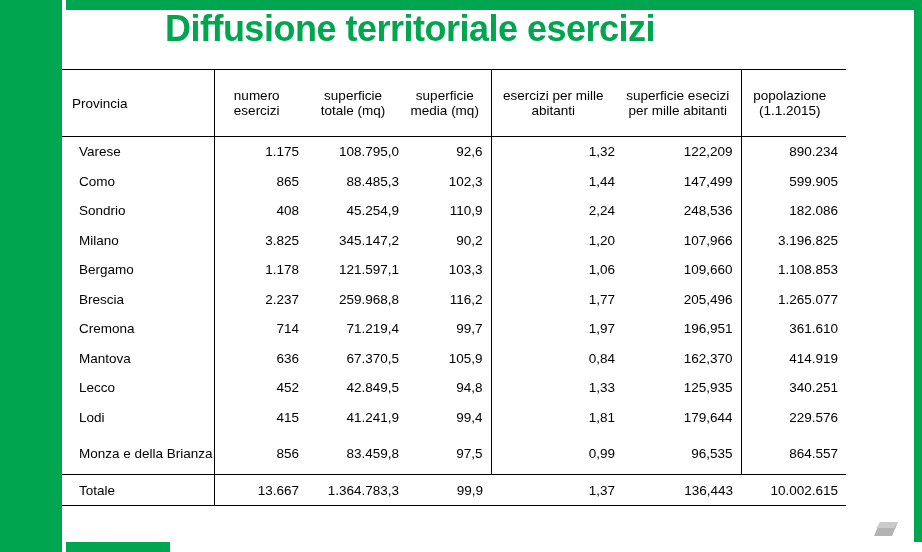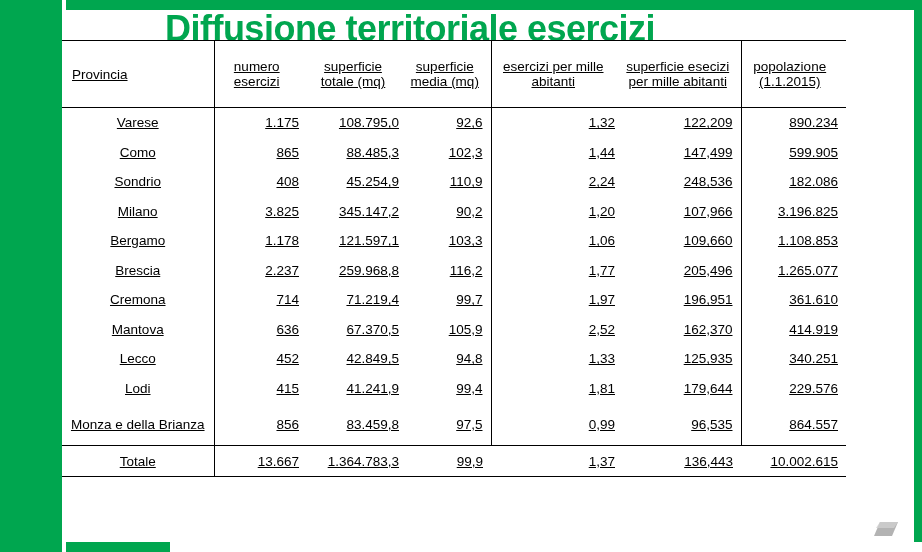--- a/index.html
+++ b/index.html
@@ -69,23 +69,22 @@
     font-weight: bold;
     color: #00a64f;
     letter-spacing: -0.5px;
     line-height: 42px;
     white-space: nowrap;
   }
 
   .table-wrap {
     position: absolute;
     left: 62px;
-    top: 40px;
+    top: 69px;
     width: 784px;
-    text-decoration: underline;
   }
 
   table.data {
     border-collapse: collapse;
     width: 784px;
     font-size: 13.5px;
     color: #000000;
     table-layout: fixed;
   }
 
@@ -115,22 +114,22 @@
   }
   thead th.h-sep-right {
     border-right: 1.2px solid #000;
   }
 
   tbody td {
     height: 29.5px;
     font-size: 13.5px;
   }
   tbody td.c-prov {
-    text-align: center;
-    padding-left: 0;
+    text-align: left;
+    padding-left: 17px;
     border-right: 1.2px solid #000;
   }
   tbody td.c-num {
     text-align: right;
     padding-right: 8px;
   }
   tbody td.sep-left {
     border-left: 1.2px solid #000;
   }
   tbody td.sep-right {
@@ -266,21 +265,21 @@
           <td class="c-num sep-right">99,7</td>
           <td class="c-num">1,97</td>
           <td class="c-num sep-right">196,951</td>
           <td class="c-num">361.610</td>
         </tr>
         <tr>
           <td class="c-prov">Mantova</td>
           <td class="c-num">636</td>
           <td class="c-num">67.370,5</td>
           <td class="c-num sep-right">105,9</td>
-          <td class="c-num">2,52</td>
+          <td class="c-num">0,84</td>
           <td class="c-num sep-right">162,370</td>
           <td class="c-num">414.919</td>
         </tr>
         <tr>
           <td class="c-prov">Lecco</td>
           <td class="c-num">452</td>
           <td class="c-num">42.849,5</td>
           <td class="c-num sep-right">94,8</td>
           <td class="c-num">1,33</td>
           <td class="c-num sep-right">125,935</td>

